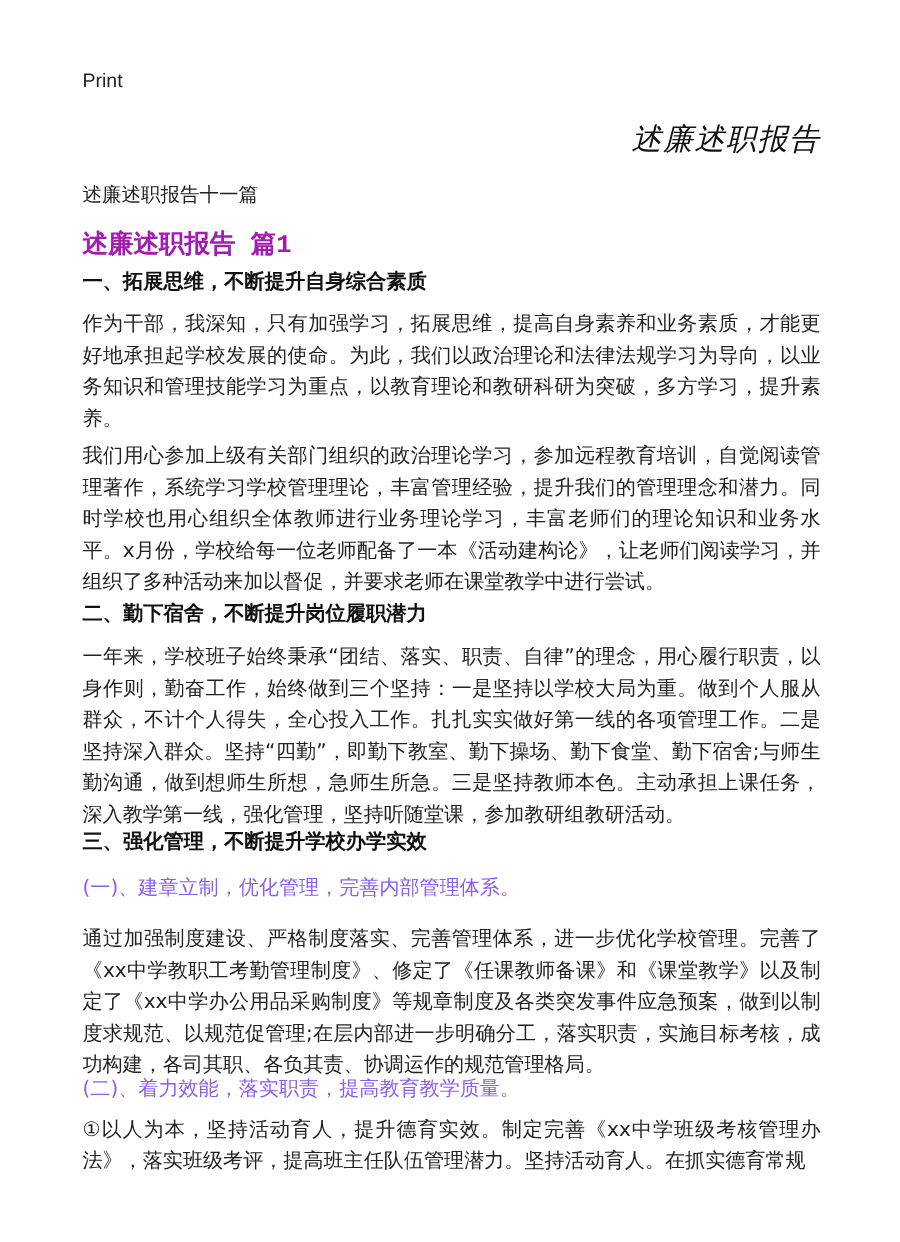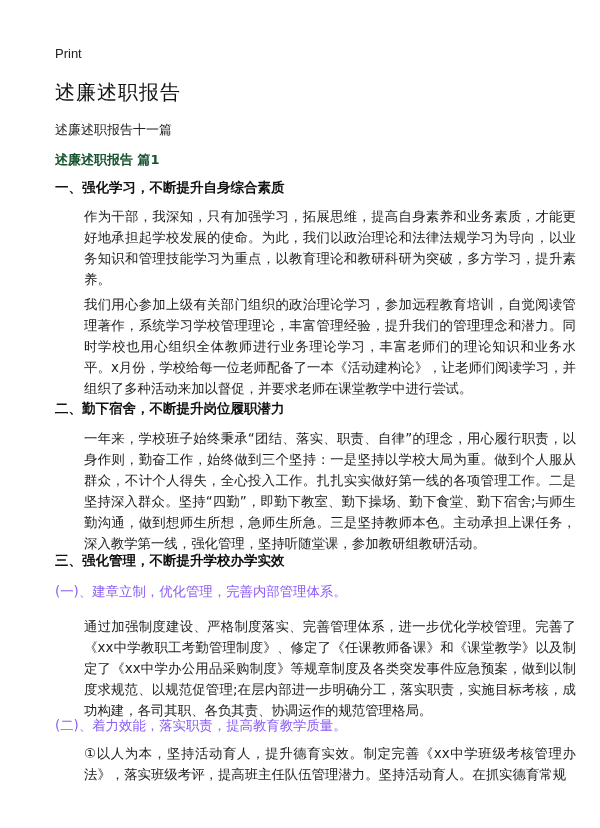--- a/index.html
+++ b/index.html
@@ -1,39 +1,39 @@
 <!DOCTYPE html>
 <html><head>
   <meta charset="utf-8">
   <style>
     html, body { margin: 0; padding: 0; background: #ffffff; }
     body { width: 600px; height: 828px; overflow: hidden; position: relative;
            font-family: "DejaVu Sans", sans-serif; color: #1a1a1a; }
     .page { position: absolute; left: 55px; top: 0; width: 492px; }
     .print { position: absolute; top: 46px; left: 0; font-family: Liberation Sans, sans-serif;
              font-size: 13px; color: #222; }
-    .title { position: absolute; top: 79px; left: 0; width: 492px; text-align: left;
-             font-size: 20px; letter-spacing: 1px; color: #111; }
+    .title { position: absolute; top: 79px; left: 0; width: 492px; text-align: right;
+             font-size: 20px; letter-spacing: 1px; color: #111; font-style: italic; }
     .subtitle { position: absolute; top: 121px; left: 0; font-size: 13px; color: #222; font-family: Liberation Serif, serif; }
-    .part { position: absolute; top: 151px; left: 0; font-size: 13px; font-weight: bold; color: #14532d; }
+    .part { position: absolute; top: 151px; left: 0; font-size: 17px; font-weight: bold; color: #a21caf; font-family: Liberation Mono, monospace; }
     .h { position: absolute; left: 0; font-size: 13.5px; font-weight: bold; color: #111; white-space: nowrap; }
     .p { position: absolute; left: 0; width: 492px; font-size: 13.4px; line-height: 21px;
-         color: #222; text-align: justify; word-break: break-all; margin-left: 29px; }
+         color: #222; text-align: justify; word-break: break-all; }
     .s { position: absolute; left: 0; font-size: 13.4px; color: #8b5cf6; white-space: nowrap; }
   </style>
 </head>
 <body>
 
 <div class="page">
   <div class="print">Print</div>
   <div class="title">述廉述职报告</div>
   <div class="subtitle">述廉述职报告十一篇</div>
   <div class="part">述廉述职报告 篇1</div>
 
-  <div class="h" style="top:179px">一、强化学习，不断提升自身综合素质</div>
+  <div class="h" style="top:179px">一、拓展思维，不断提升自身综合素质</div>
   <div class="p" style="top:206px">作为干部，我深知，只有加强学习，拓展思维，提高自身素养和业务素质，才能更好地承担起学校发展的使命。为此，我们以政治理论和法律法规学习为导向，以业务知识和管理技能学习为重点，以教育理论和教研科研为突破，多方学习，提升素养。</div>
   <div class="p" style="top:294px">我们用心参加上级有关部门组织的政治理论学习，参加远程教育培训，自觉阅读管理著作，系统学习学校管理理论，丰富管理经验，提升我们的管理理念和潜力。同时学校也用心组织全体教师进行业务理论学习，丰富老师们的理论知识和业务水平。x月份，学校给每一位老师配备了一本《活动建构论》，让老师们阅读学习，并组织了多种活动来加以督促，并要求老师在课堂教学中进行尝试。</div>
 
   <div class="h" style="top:400px">二、勤下宿舍，不断提升岗位履职潜力</div>
   <div class="p" style="top:428px">一年来，学校班子始终秉承“团结、落实、职责、自律”的理念，用心履行职责，以身作则，勤奋工作，始终做到三个坚持：一是坚持以学校大局为重。做到个人服从群众，不计个人得失，全心投入工作。扎扎实实做好第一线的各项管理工作。二是坚持深入群众。坚持“四勤”，即勤下教室、勤下操场、勤下食堂、勤下宿舍;与师生勤沟通，做到想师生所想，急师生所急。三是坚持教师本色。主动承担上课任务，深入教学第一线，强化管理，坚持听随堂课，参加教研组教研活动。</div>
 
   <div class="h" style="top:552px">三、强化管理，不断提升学校办学实效</div>
   <div class="s" style="top:583px">(一)、建章立制，优化管理，完善内部管理体系。</div>
   <div class="p" style="top:616px">通过加强制度建设、严格制度落实、完善管理体系，进一步优化学校管理。完善了《xx中学教职工考勤管理制度》、修定了《任课教师备课》和《课堂教学》以及制定了《xx中学办公用品采购制度》等规章制度及各类突发事件应急预案，做到以制度求规范、以规范促管理;在层内部进一步明确分工，落实职责，实施目标考核，成功构建，各司其职、各负其责、协调运作的规范管理格局。</div>
   <div class="s" style="top:717px">(二)、着力效能，落实职责，提高教育教学质量。</div>

